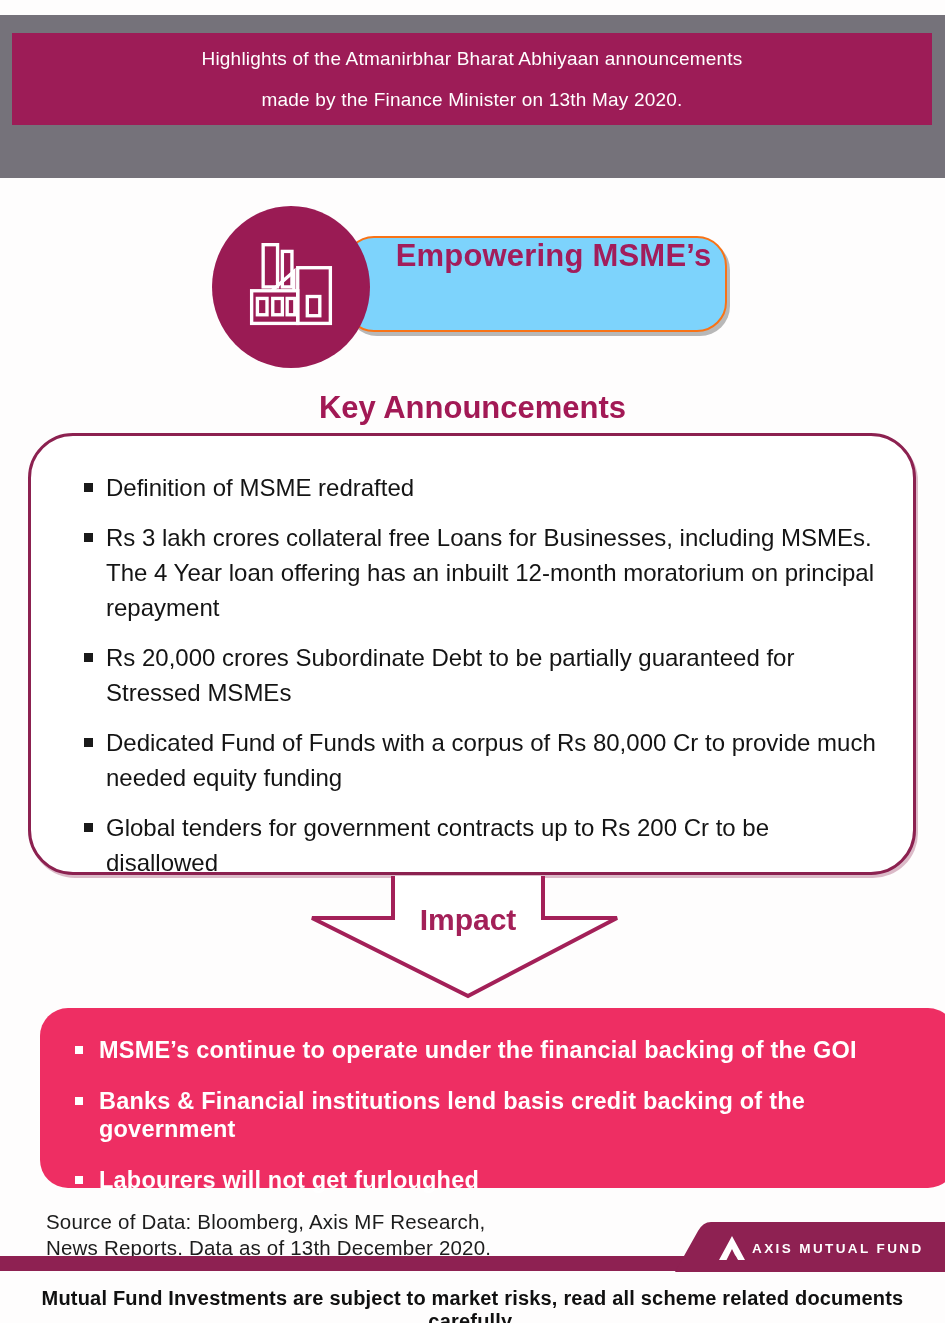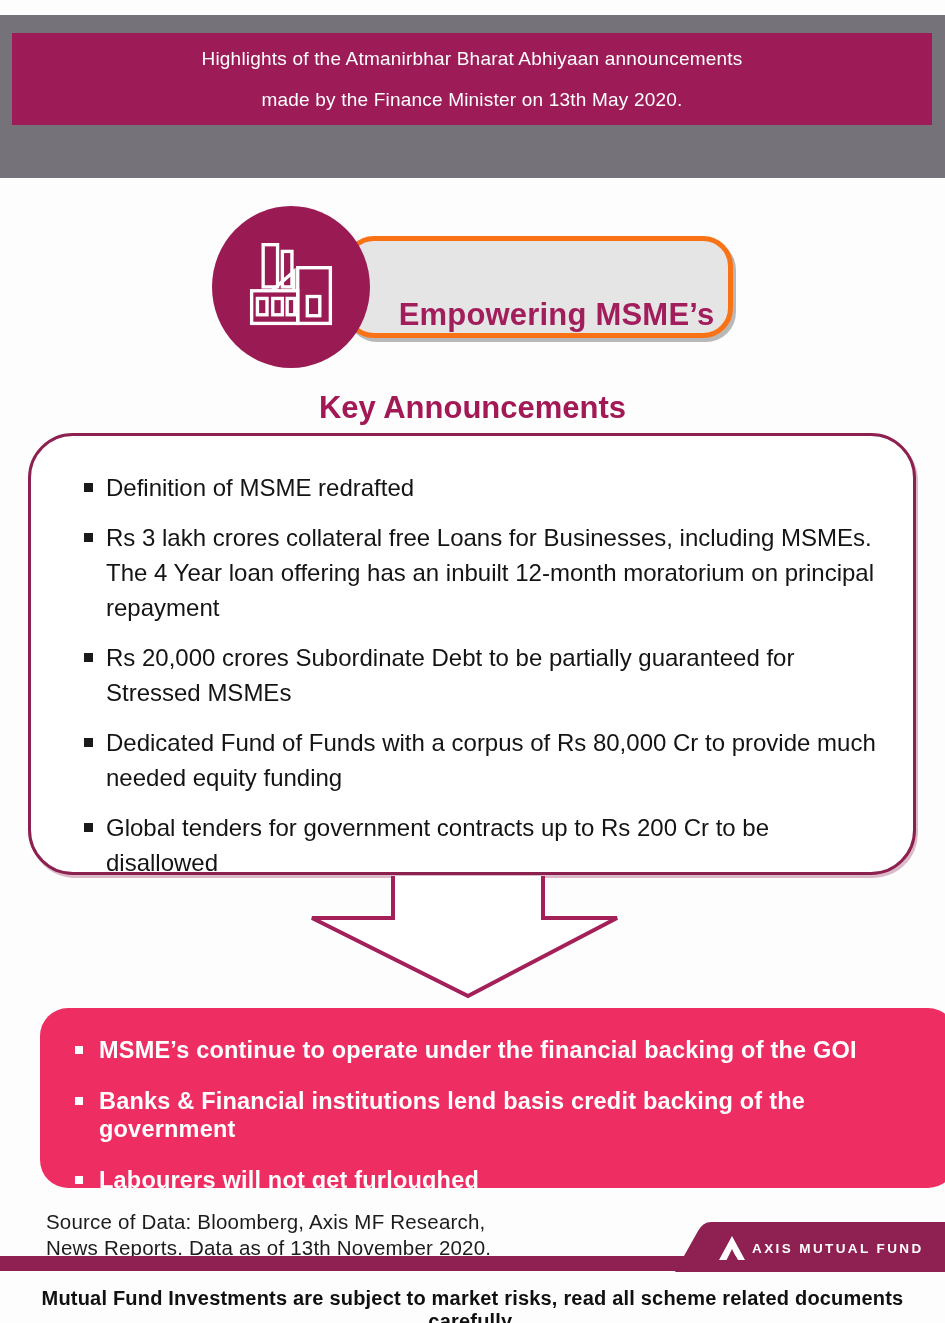--- a/index.html
+++ b/index.html
@@ -11,23 +11,23 @@
   .gray-band { position:absolute; top:15px; left:0; width:945px; height:163px; background:#75727a; }
   .header-box {
     position:absolute; top:33px; left:12px; width:920px; height:92px;
     background:#9d1c57; color:#fff; display:flex; flex-direction:column;
     justify-content:center; align-items:center; text-align:center;
     font-size:19px; line-height:41px; font-weight:400; letter-spacing:.2px;
   }
   
   .pill {
     position:absolute; top:236px; left:344px; width:379px; height:92px;
-    background:#e5e5e5; border:5px solid #f97316; border-radius:30px;
+    background:#7dd3fc; border:2px solid #f97316; border-radius:30px;
     box-shadow:3px 4px 0 rgba(100,100,100,.45);
-    display:flex; align-items:flex-end; justify-content:center; z-index:1;
+    display:flex; align-items:flex-start; justify-content:center; z-index:1;
   }
   .pill-label { color:#a21d5b; font-size:31px; font-weight:bold; padding-left:36px; letter-spacing:.2px; }
   .circle {
     position:absolute; top:206px; left:212px; width:158px; height:162px;
     border-radius:50%; background:#9a1b54; z-index:2;
     display:flex; align-items:center; justify-content:center;
   }
   
   .key-heading {
     position:absolute; top:390px; left:0; width:945px; text-align:center;
@@ -120,32 +120,33 @@
       <li class="kitem">Rs 3 lakh crores collateral free Loans for Businesses, including MSMEs. The 4 Year loan offering has an inbuilt 12-month moratorium on principal repayment</li>
       <li class="kitem">Rs 20,000 crores Subordinate Debt to be partially guaranteed for Stressed MSMEs</li>
       <li class="kitem">Dedicated Fund of Funds with a corpus of Rs 80,000 Cr to provide much needed equity funding</li>
       <li class="kitem">Global tenders for government contracts up to Rs 200 Cr to be disallowed</li>
     </ul>
   </div>
 
   <svg class="arrow-svg" width="340" height="126" viewBox="0 0 340 126">
     <path d="M95,0 L95,42 L14,42 L170,120 L319,42 L245,42 L245,0" fill="#ffffff" stroke="#a32058" stroke-width="4"></path>
   </svg>
+  <div class="impact-label">Impact</div>
 
   <div class="pink-box">
     <ul class="plist">
       <li class="pitem">MSME’s continue to operate under the financial backing of the GOI</li>
       <li class="pitem">Banks &amp; Financial institutions lend basis credit backing of the government</li>
       <li class="pitem">Labourers will not get furloughed</li>
     </ul>
   </div>
 
   <div class="source">
     <div>Source of Data: Bloomberg, Axis MF Research,</div>
-    <div>News Reports. Data as of 13th November 2020.</div>
+    <div>News Reports. Data as of 13th December 2020.</div>
   </div>
 
   <div class="band"></div>
 
   <svg class="banner-svg" width="270" height="50" viewBox="0 0 270 50">
     <path d="M0,50 L23,9 Q28,0 36,0 L270,0 L270,50 Z" fill="#8e2152"></path>
     <g>
       <path d="M57,14 L70,38 L62.5,38 L57,27 L51.5,38 L44,38 Z" fill="#ffffff"></path>
       <path d="M60.5,33.5 L63,38 L57.5,38 Z" fill="#8e2152"></path>
     </g>

